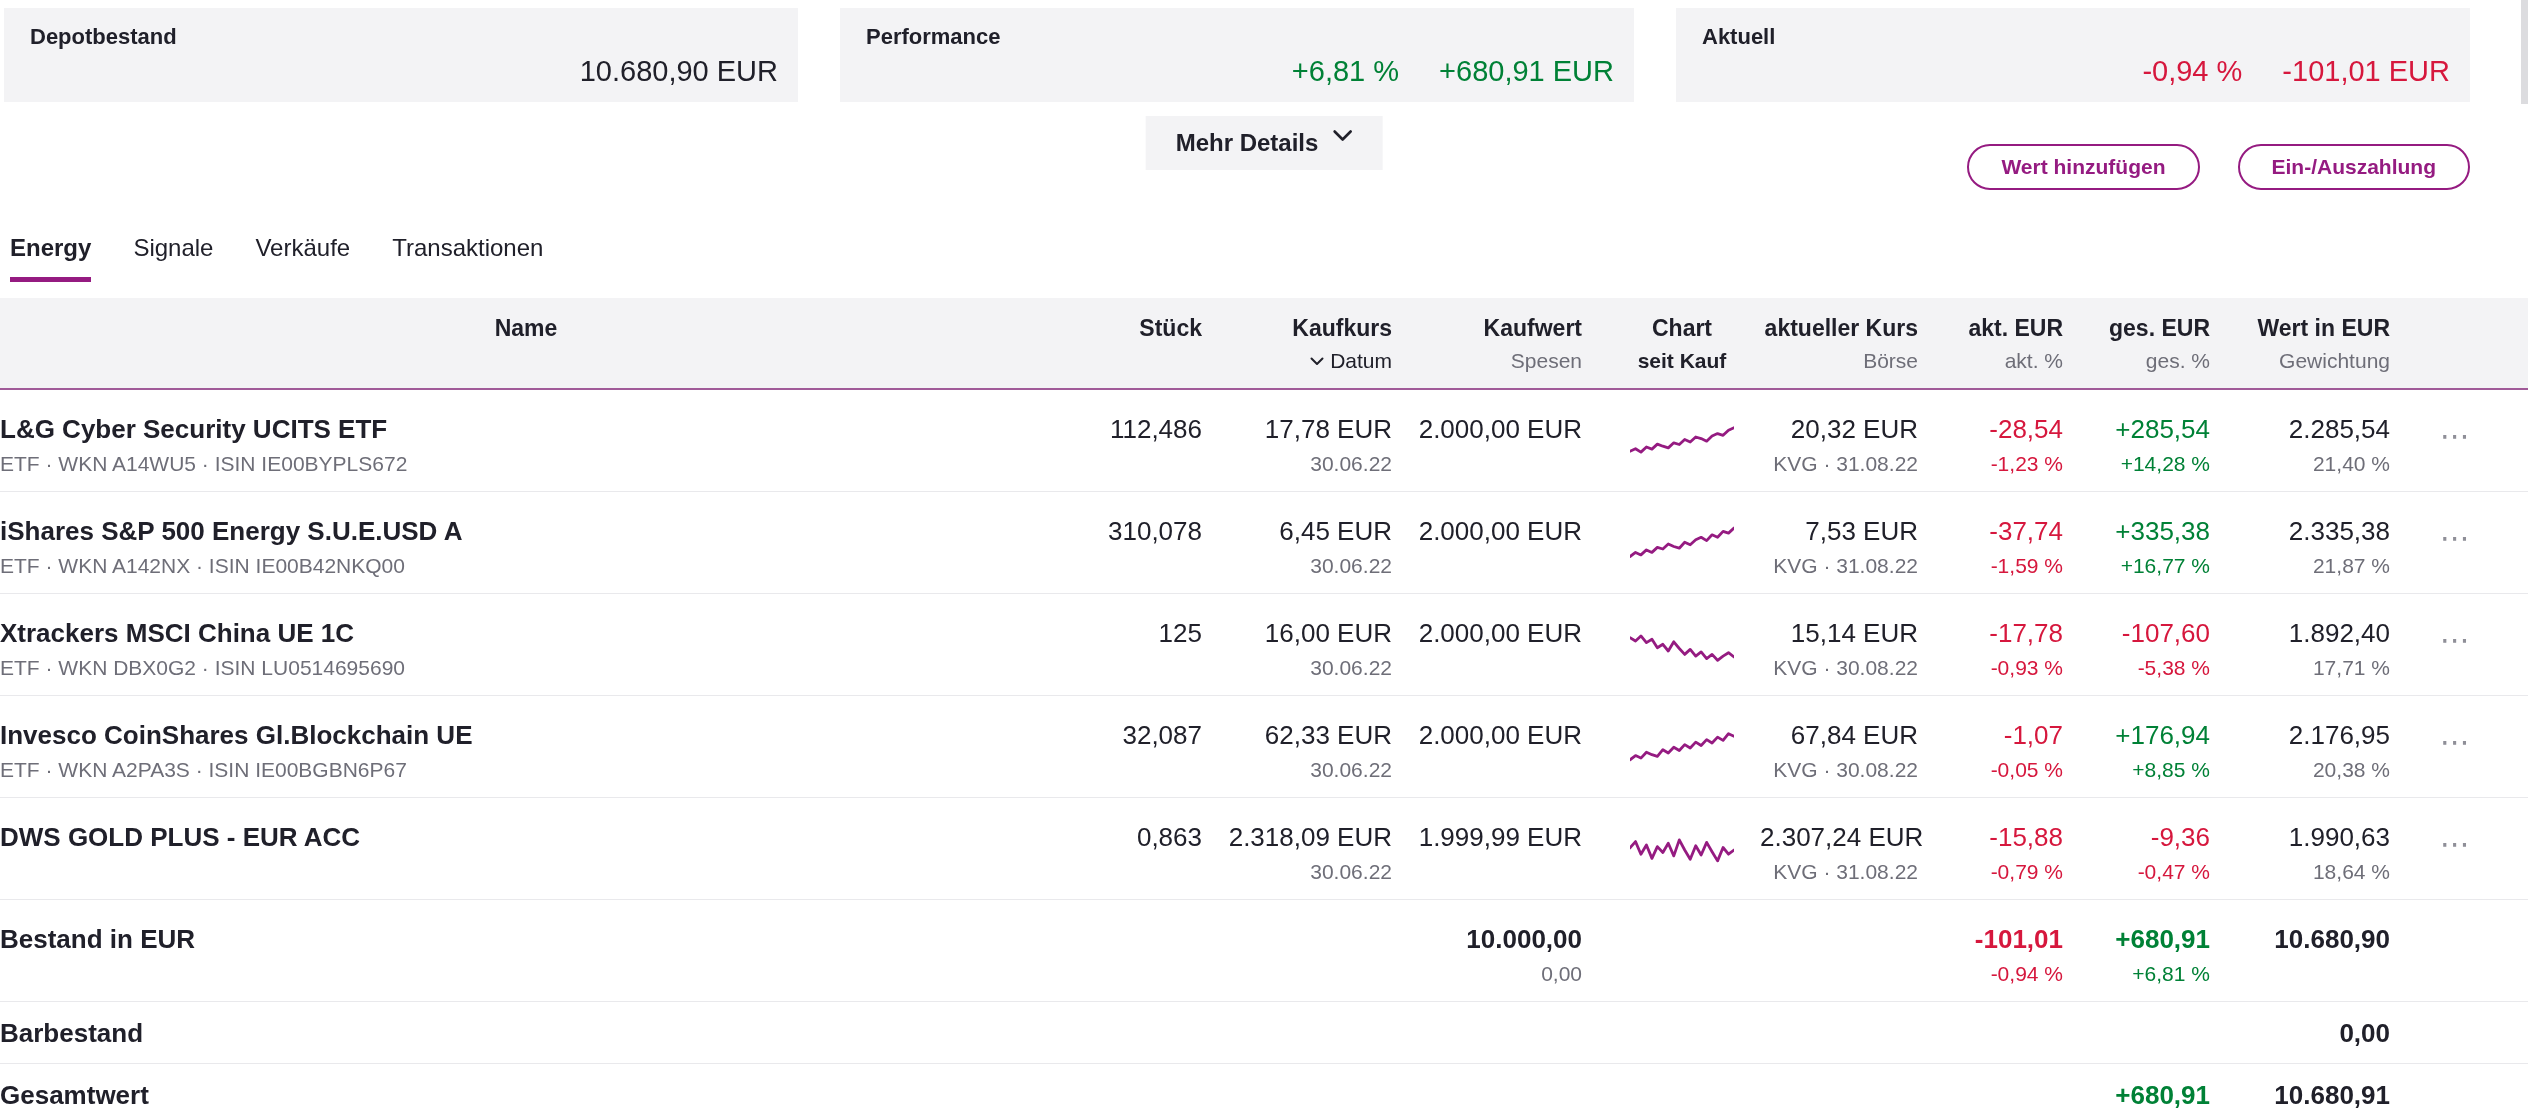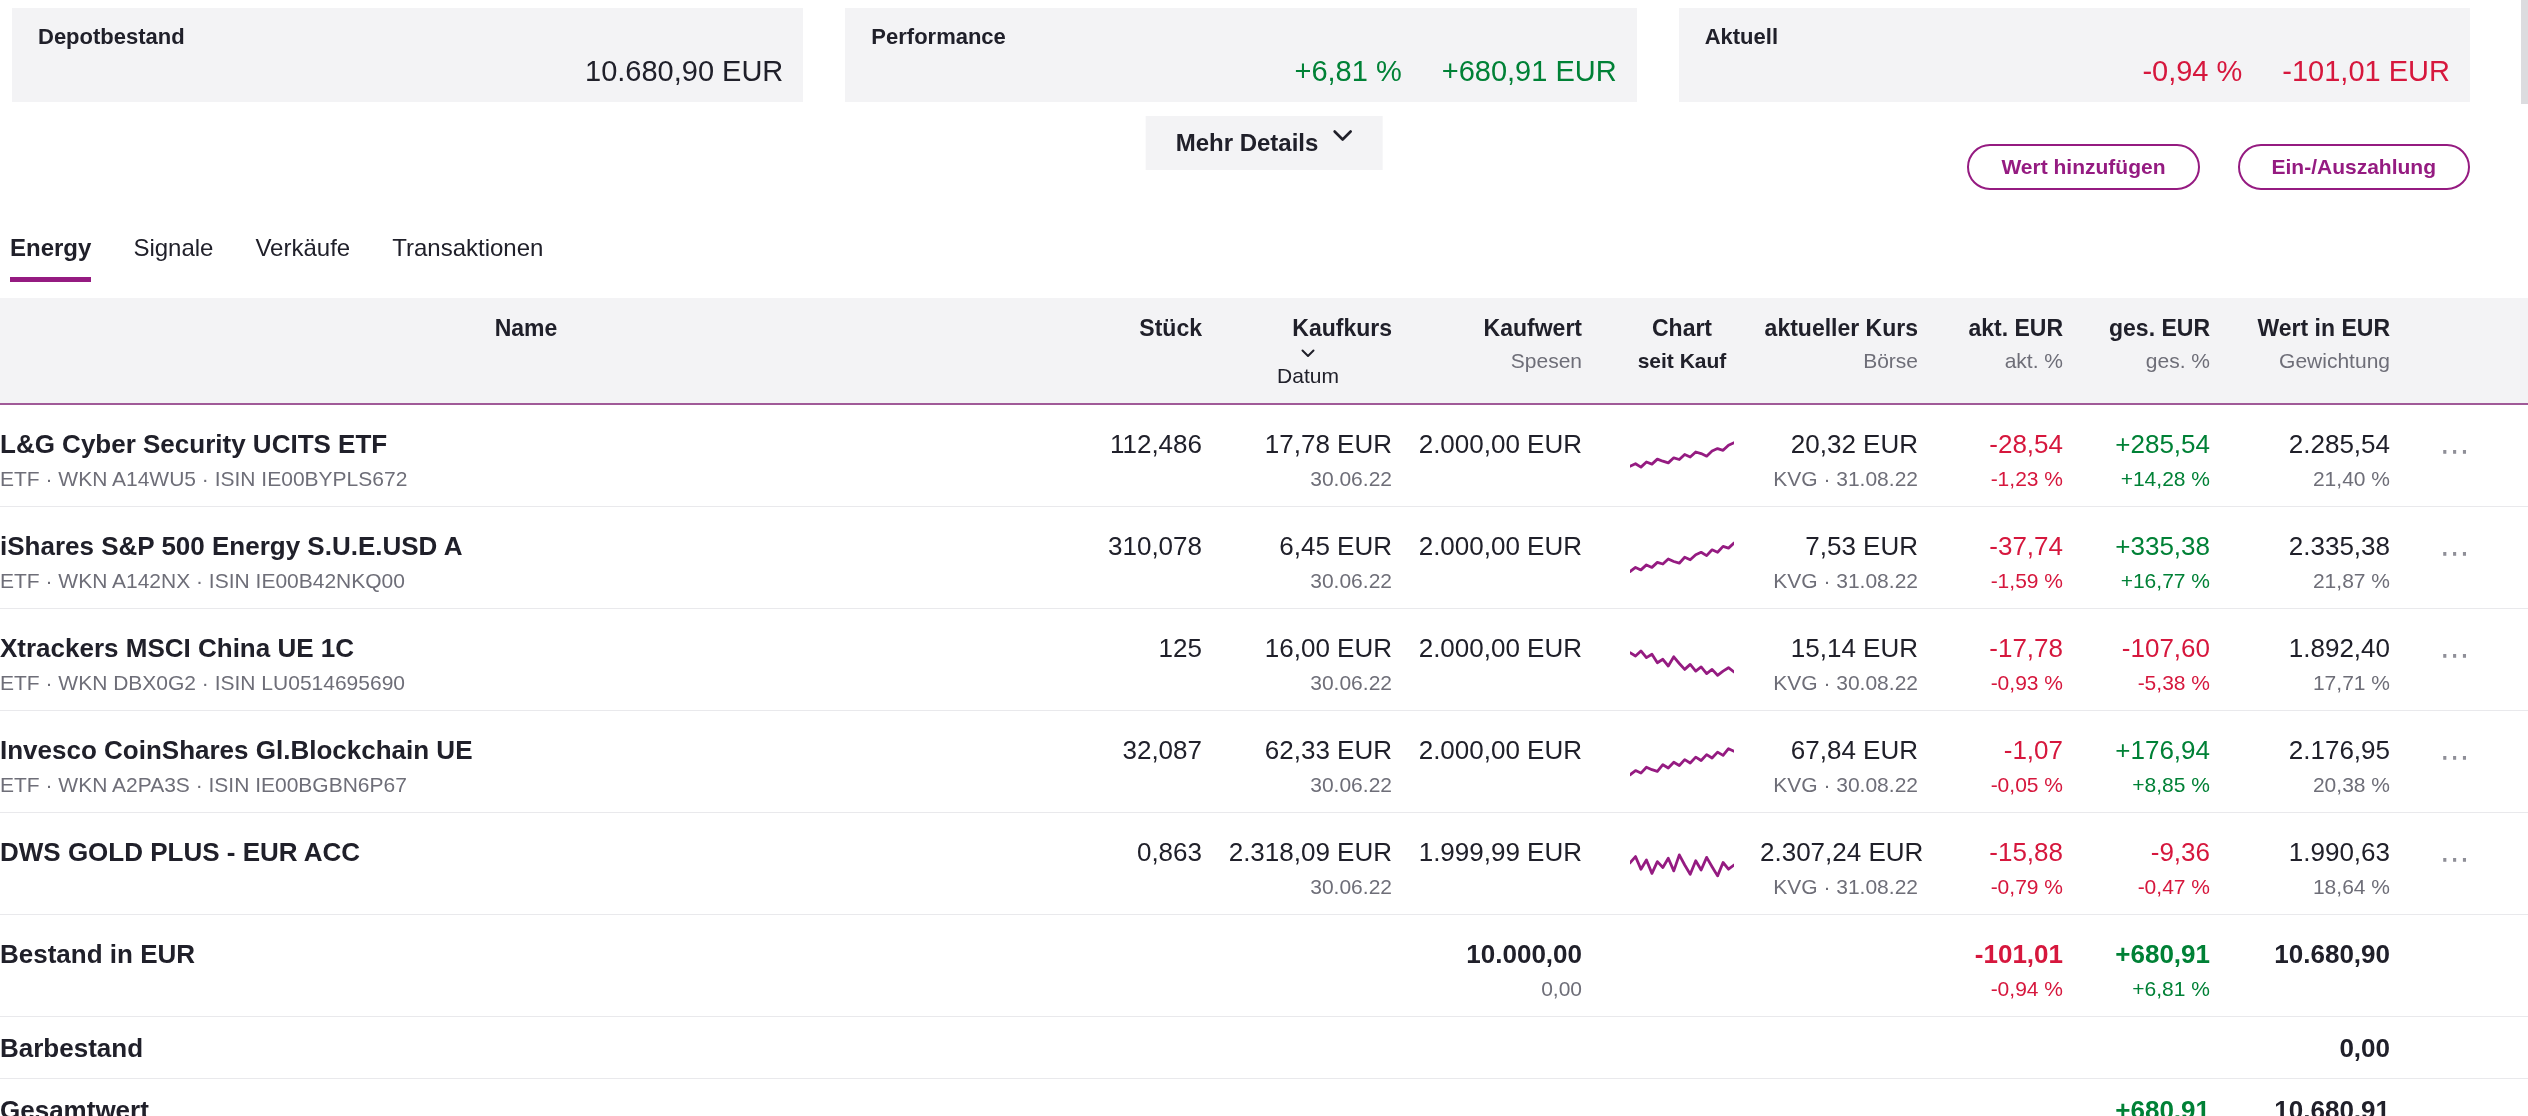--- a/index.html
+++ b/index.html
@@ -13,21 +13,21 @@
     --border:#e9e9ec;
   }
   *{box-sizing:border-box;}
   html,body{margin:0;padding:0;}
   body{
     width:2528px;height:1116px;overflow:hidden;background:#ffffff;
     font-family:"Liberation Sans","DejaVu Sans",sans-serif;color:var(--text);
     position:relative;
   }
   
-  .summary{display:flex;gap:42px;padding:8px 58px 0 12px;}
+  .summary{display:flex;gap:42px;padding:8px 58px 0 4px;}
   .card{
     flex:1;background:var(--panel);height:94px;padding:16px 20px 14px 26px;
     display:flex;flex-direction:column;justify-content:space-between;
   }
   .card-label{font-size:22px;font-weight:700;}
   .card-values{align-self:flex-end;font-size:29px;display:flex;gap:40px;white-space:nowrap;}
   .pos{color:var(--positive);}
   .neg{color:var(--negative);}
   .scrollbar{position:absolute;right:0;top:0;width:7px;height:104px;background:#dcdcdf;}
   
@@ -53,21 +53,21 @@
     display:grid;
     grid-template-columns:minmax(0,1fr) 150px 190px 190px 156px 180px 145px 147px 180px 116px;
     align-items:start;
   }
   .thead{background:var(--panel);border-bottom:2px solid #a05a98;padding:17px 0 15px;}
   .th{font-size:23px;font-weight:700;text-align:right;padding-right:22px;white-space:nowrap;}
   .th.left{text-align:center;}
   .th.center{text-align:center;padding-right:0;}
   .th-sub{font-size:21px;font-weight:400;color:var(--muted);margin-top:7px;display:flex;justify-content:flex-end;align-items:center;gap:6px;}
   .th.center .th-sub{justify-content:center;}
-  .th-sub.dark{color:var(--text);flex-direction:column;}
+  .th-sub.dark{color:var(--text);}
   .th-sub.strong{color:var(--text);font-weight:700;}
   .trow{border-bottom:1px solid var(--border);padding:24px 0 15px;min-height:96px;}
   .trow.slim{min-height:62px;padding:16px 0 14px;}
   .cell{text-align:right;padding-right:22px;white-space:nowrap;min-width:0;}
   .cell.left{text-align:left;padding-right:8px;overflow:hidden;}
   .cell.center{text-align:center;padding-right:0;}
   .main{font-size:26px;line-height:31px;}
   .main.bold{font-weight:700;}
   .sub{font-size:21px;line-height:24px;color:var(--muted);margin-top:7px;}
   .name-main{font-size:26px;font-weight:700;line-height:31px;cursor:pointer;}

